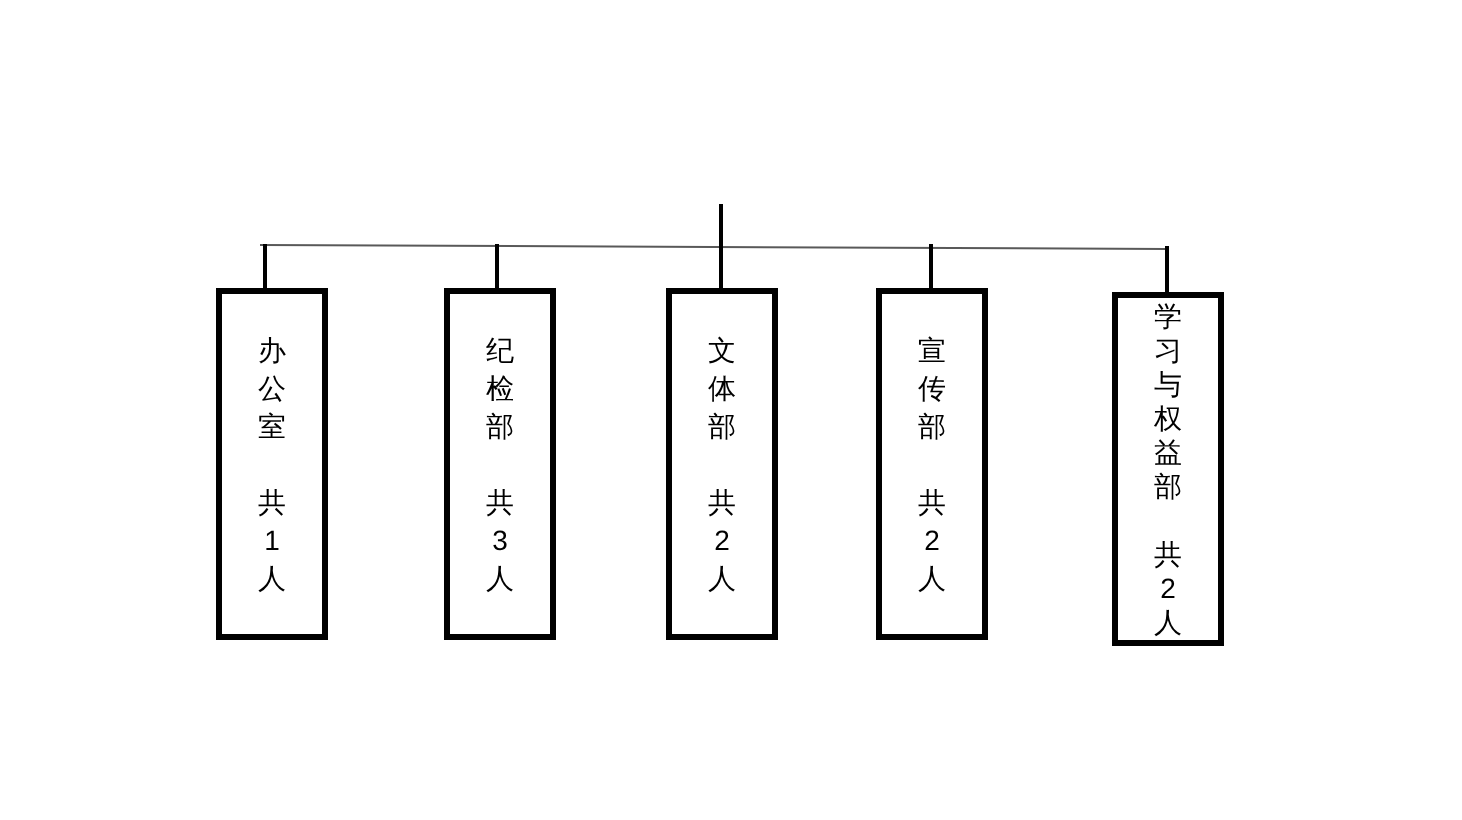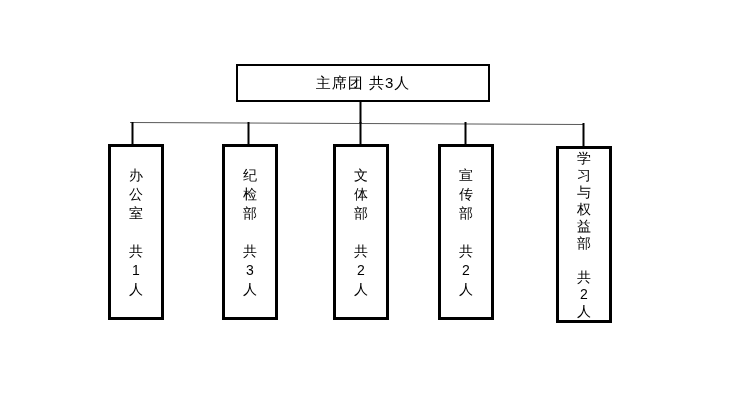--- a/index.html
+++ b/index.html
@@ -77,23 +77,20 @@
 
     <line x1="130" y1="122.5" x2="583.5" y2="124.5" stroke="#595959" stroke-width="1"></line>
 
     <line x1="132.5" y1="122" x2="132.5" y2="146" stroke="#000000" stroke-width="2"></line>
     <line x1="248.5" y1="122" x2="248.5" y2="146" stroke="#000000" stroke-width="2"></line>
     <line x1="360.5" y1="122" x2="360.5" y2="146" stroke="#000000" stroke-width="2"></line>
     <line x1="465.5" y1="122" x2="465.5" y2="146" stroke="#000000" stroke-width="2"></line>
     <line x1="583.5" y1="123" x2="583.5" y2="148" stroke="#000000" stroke-width="2"></line>
   </svg>
 
-  <div class="node root-node">
-    <span>主席团 共3人</span>
-  </div>
 
   <div class="node dept-node dept-1">
     <span class="dept-text">办
 公
 室
 
 共
 1
 人</span>
   </div>

